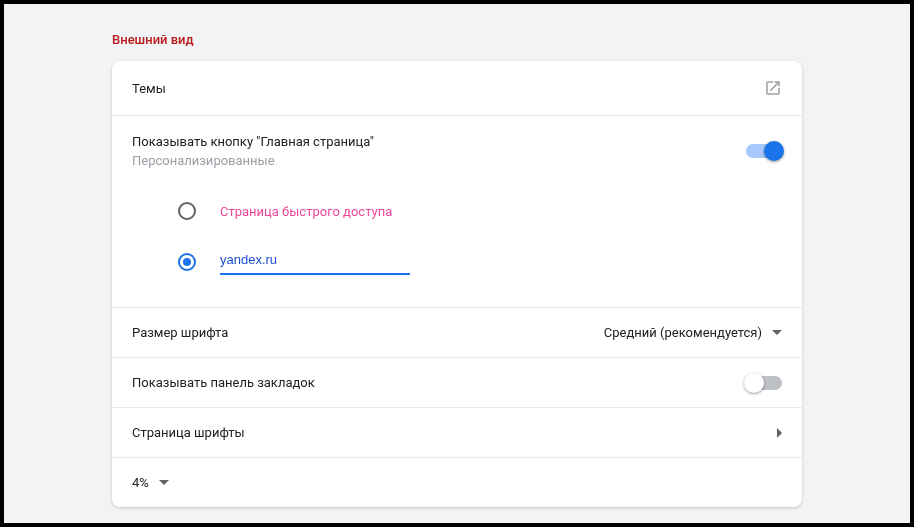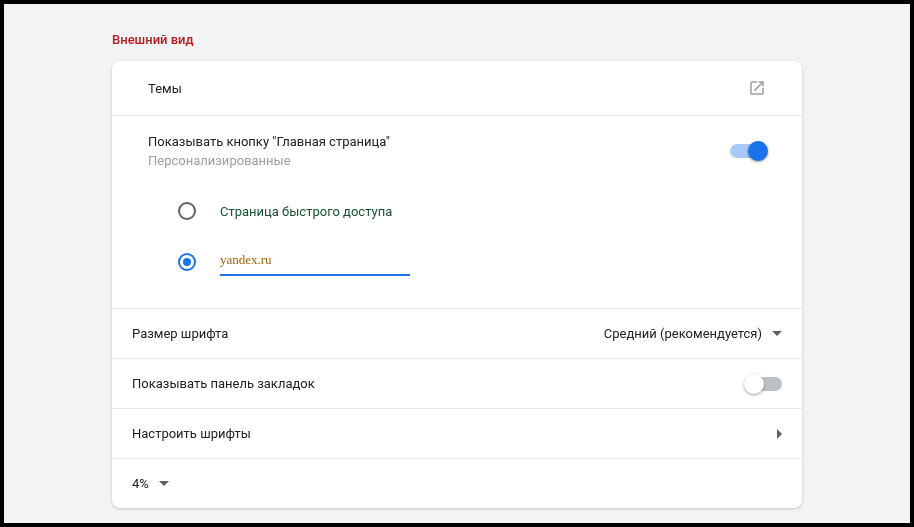--- a/index.html
+++ b/index.html
@@ -33,21 +33,21 @@
     }
     .row {
       display: flex;
       align-items: center;
       justify-content: space-between;
       padding: 14px 20px;
       border-top: 1px solid #e8eaed;
       min-height: 50px;
     }
     .row:first-child { border-top: none; }
-    .row.tall { padding: 18px 36px; gap: 13px; }
+    .row.tall { padding: 18px 20px; gap: 13px; }
     .row-left { display: flex; flex-direction: column; gap: 4px; }
     .row-title {
       font-size: 13px;
       color: #202124;
     }
     .row-sub {
       font-size: 13px;
       color: #9aa0a6;
     }
     
@@ -87,31 +87,31 @@
       flex-shrink: 0;
     }
     .radio.checked { border-color: #1a73e8; }
     .radio.checked::after {
       content: '';
       position: absolute; inset: 3px;
       background: #1a73e8; border-radius: 50%;
     }
     .radio-label {
       font-size: 13px;
-      color: #14532d;
+      color: #ec4899;
     }
     .url-input {
       font-size: 13px;
-      color: #a16207;
+      color: #1d4ed8;
       border: none;
       border-bottom: 2px solid #1a73e8;
       padding: 4px 0 6px 0;
       width: 190px;
       outline: none;
-      font-family: Liberation Serif, serif;
+      font-family: Liberation Sans, sans-serif;
     }
     
     .row-right {
       display: flex;
       align-items: center;
       gap: 10px;
     }
     .select-value {
       font-size: 13px;
       color: #202124;
@@ -176,21 +176,21 @@
     </div>
 
     <div class="row">
       <div class="row-title">Показывать панель закладок</div>
       <div class="toggle">
         <div class="thumb"></div>
       </div>
     </div>
 
     <div class="row">
-      <div class="row-title">Настроить шрифты</div>
+      <div class="row-title">Страница шрифты</div>
       <span class="arrow-right"></span>
     </div>
 
     <div class="row">
       <div class="row-right">
         <span class="select-value">4%</span>
         <span class="arrow-down"></span>
       </div>
     </div>
 

